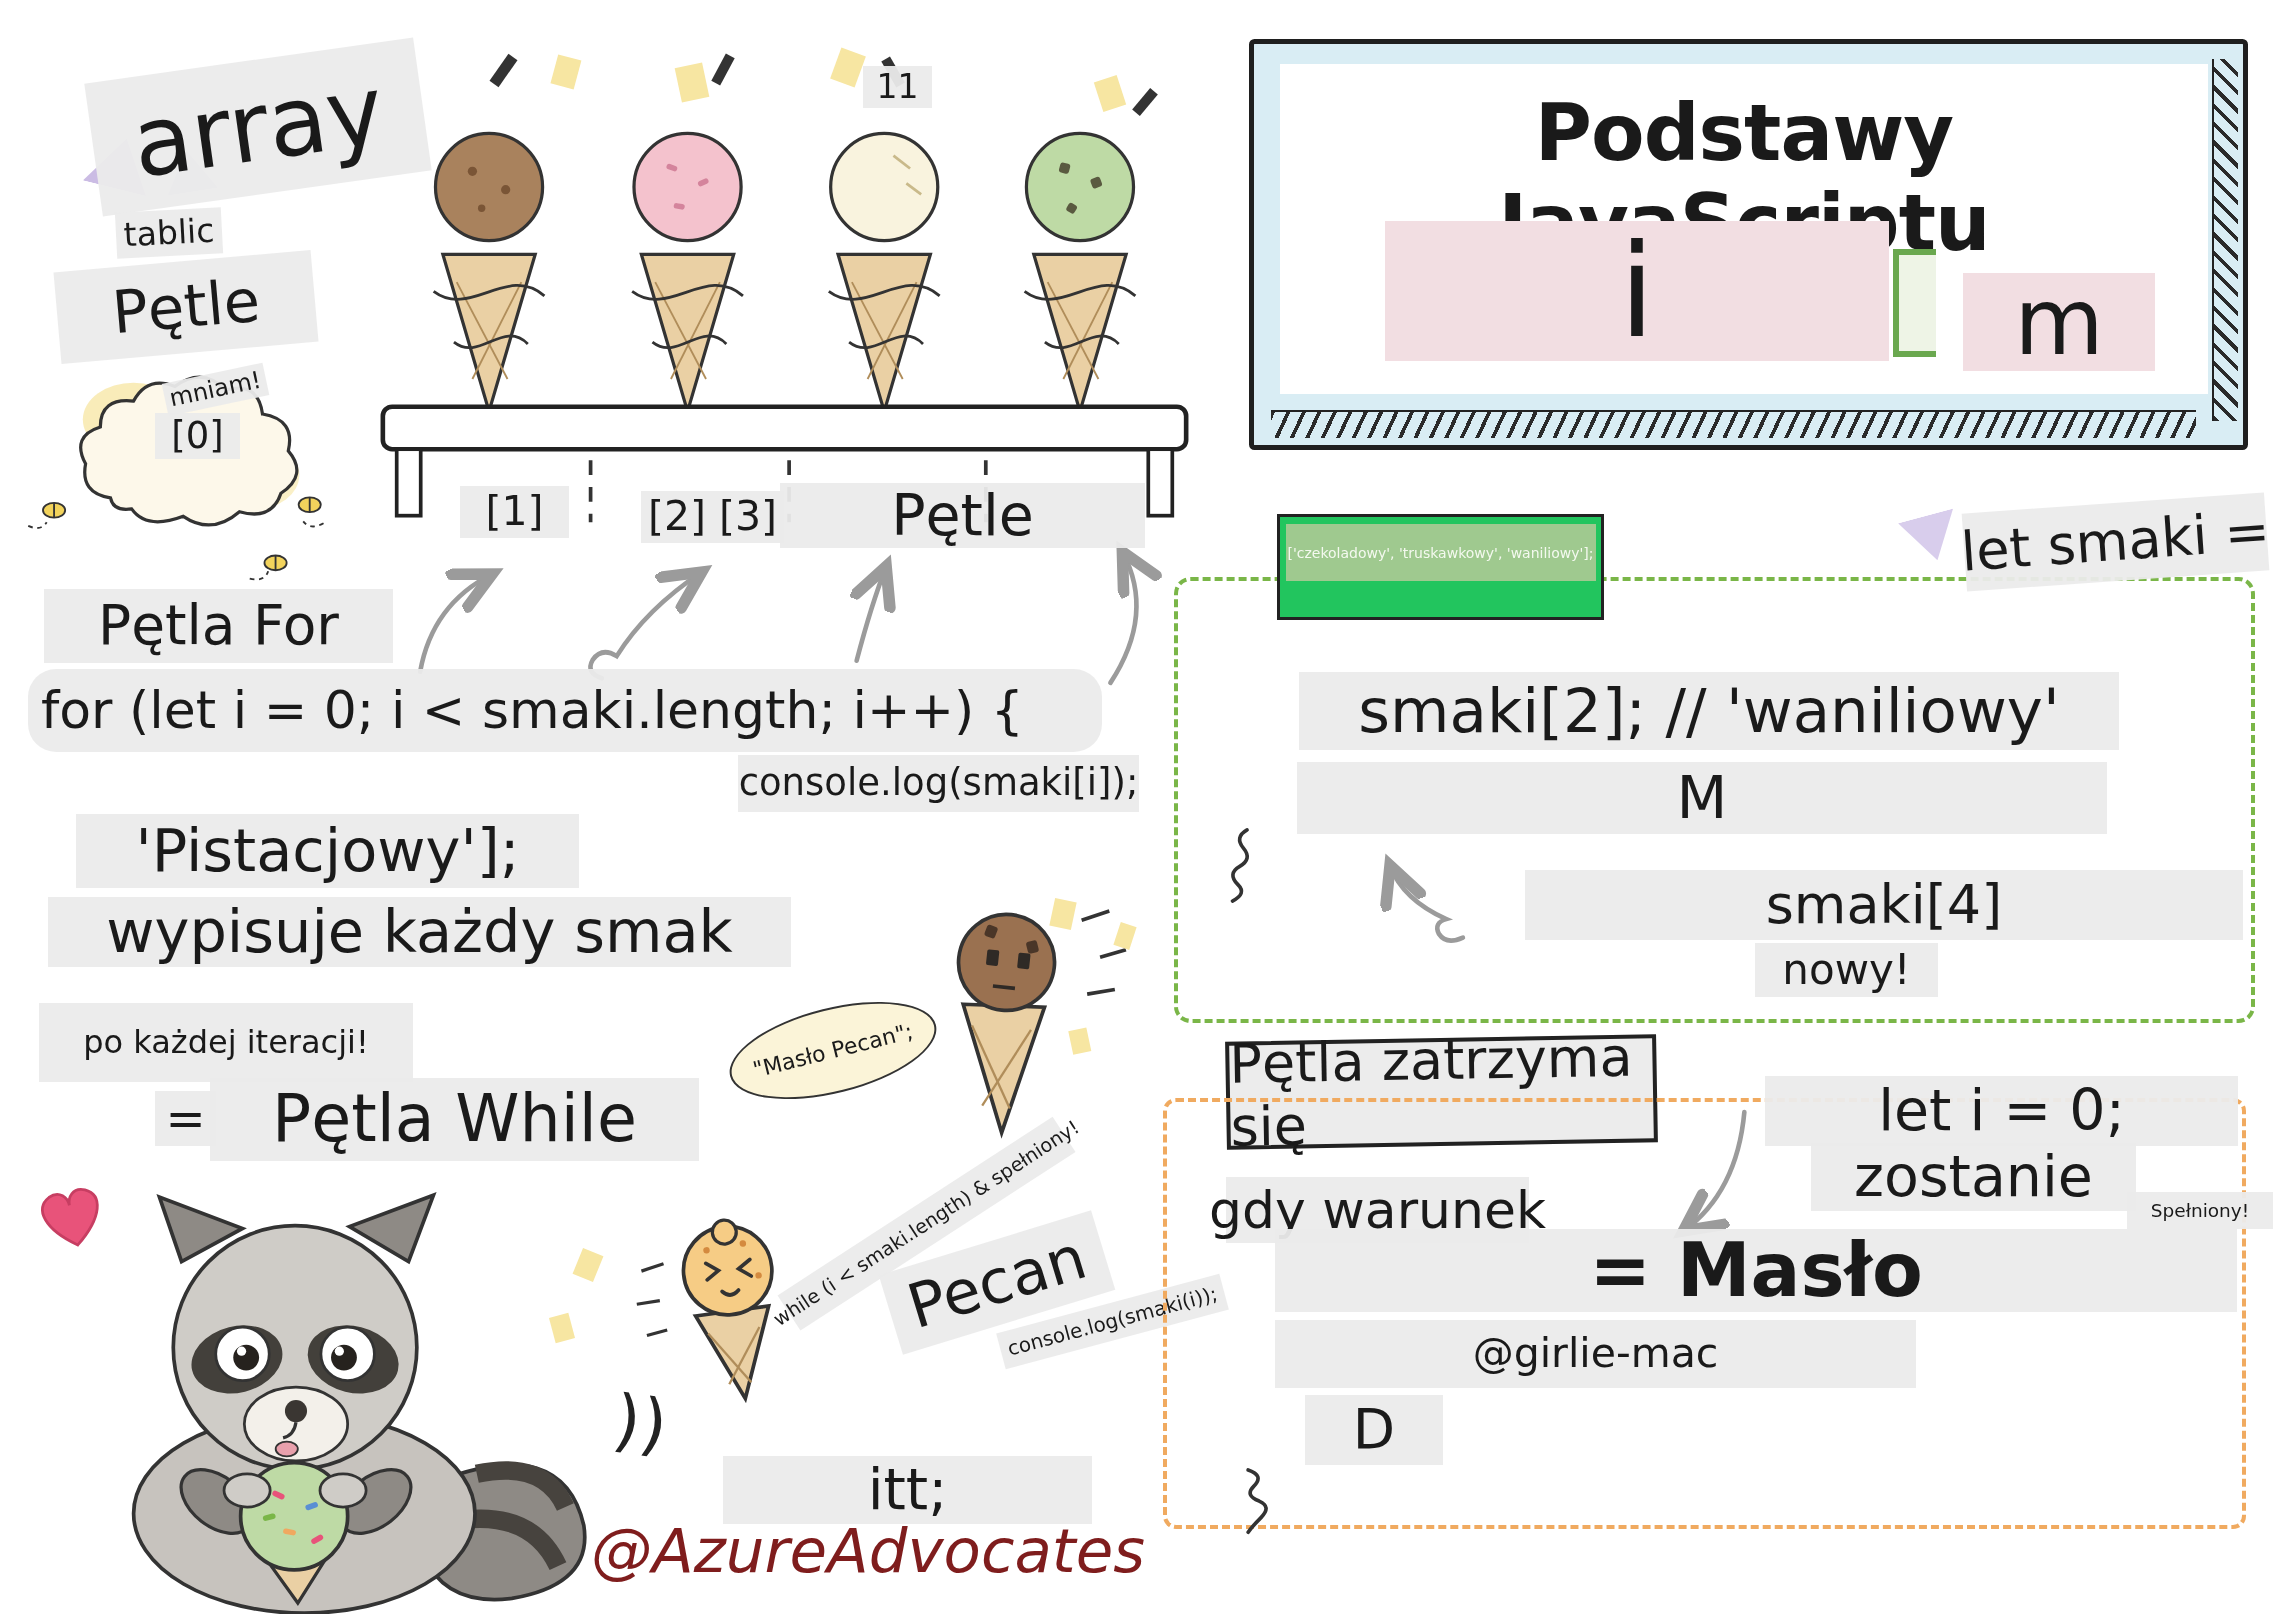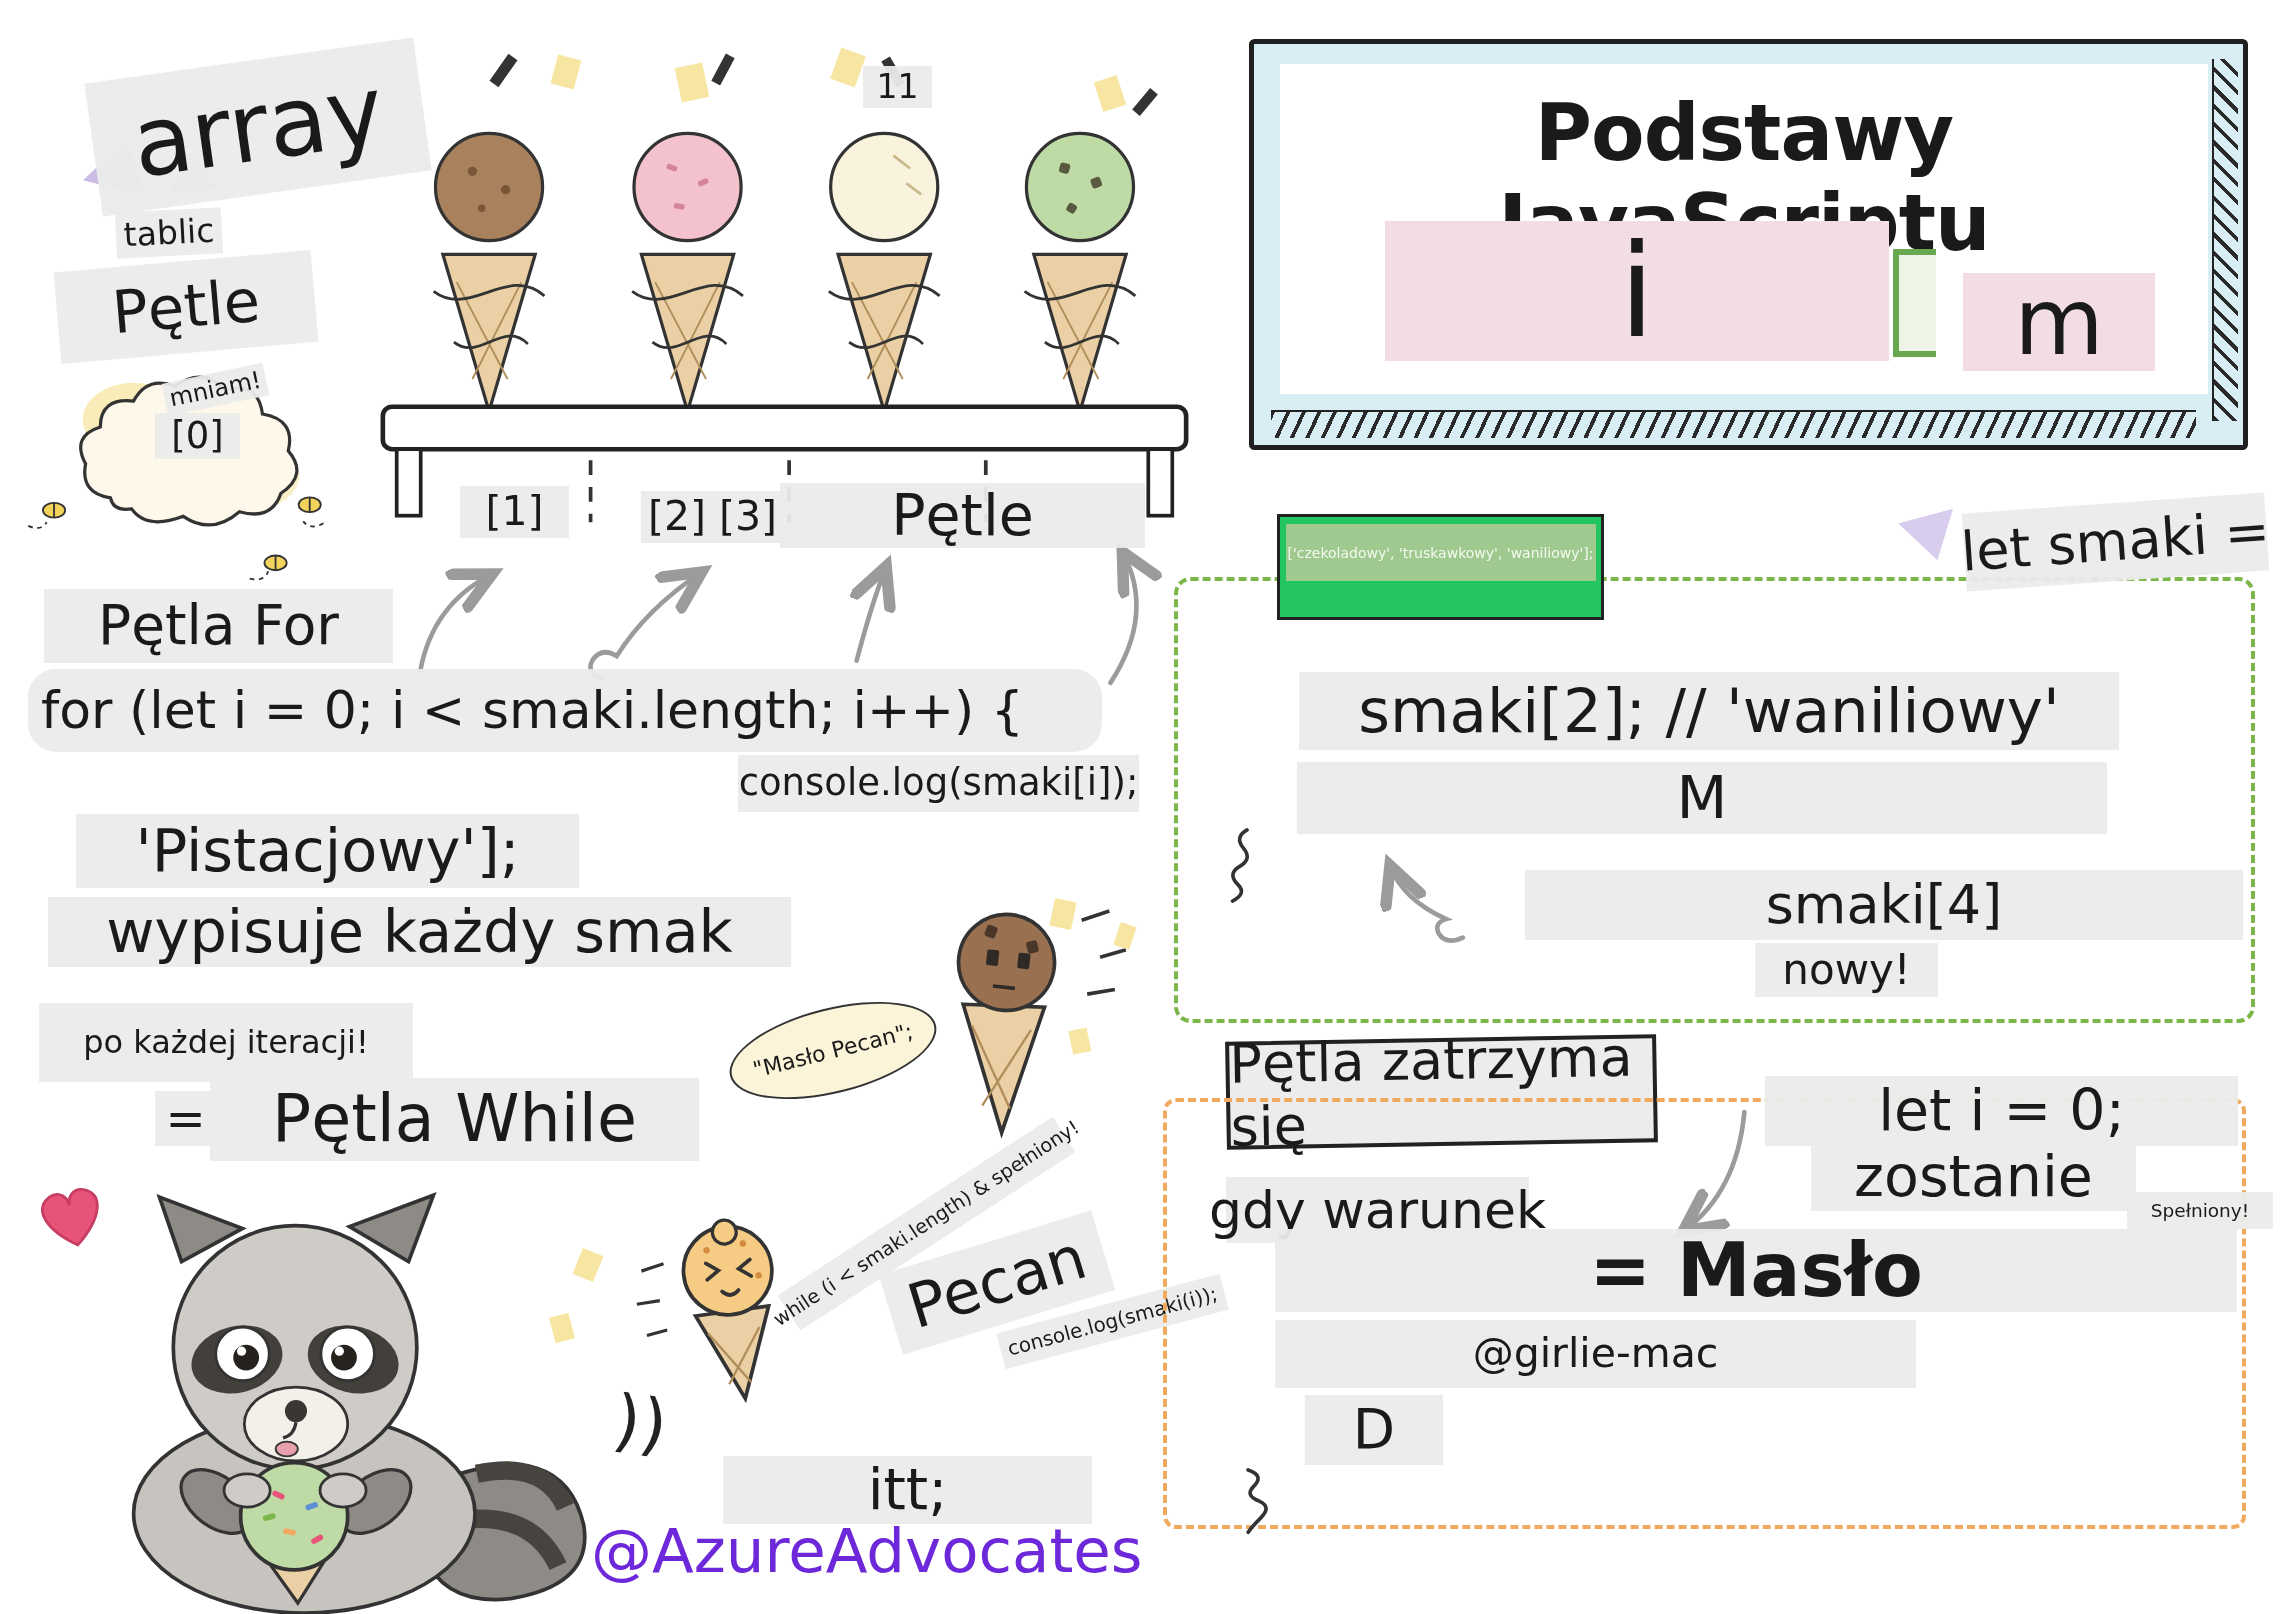--- a/index.html
+++ b/index.html
@@ -26,21 +26,21 @@
   .dashOrange{position:absolute;left:1163px;top:1098px;width:1075px;height:423px;
               border:4.6px dashed #f0aa60;border-radius:13px;}
   .snippet{position:absolute;left:1277px;top:506px;width:321px;height:100px;background:#22c55e;
            border:3.7px solid #222;z-index:6;margin-top:8px;}
   .snippet .band{position:absolute;left:5.5px;top:7.4px;right:5.5px;height:57px;background:#9fc98f;
            display:flex;align-items:center;justify-content:center;font-size:14px;color:#f4f9ef;}
   .sketchbox{position:absolute;border:4.6px solid #222;background:rgba(235,235,235,.95);
              display:flex;align-items:center;justify-content:center;}
   .conf{position:absolute;}
   .tri{clip-path:polygon(50% 0,0 100%,100% 100%);}
-  .wm{position:absolute;color:#6d28d9;}
+  .wm{position:absolute;font-style:italic;color:#7f1d1d;}
 </style>
 </head>
 <body>
 
 <div class="canvas">
 
   <div class="conf tri" style="left:88px;top:138px;width:65px;height:51px;background:#cbbce4;transform:rotate(14deg);"></div>
   <div class="conf tri" style="left:164px;top:150px;width:51px;height:42px;background:#d8cdec;transform:rotate(-9deg);"></div>
   <div class="conf tri" style="left:1903px;top:515px;width:57px;height:46px;background:#d8cdec;transform:rotate(165deg);"></div>
   <div class="conf" style="left:498px;top:54px;width:11px;height:33px;background:#333;transform:rotate(35deg);"></div>

